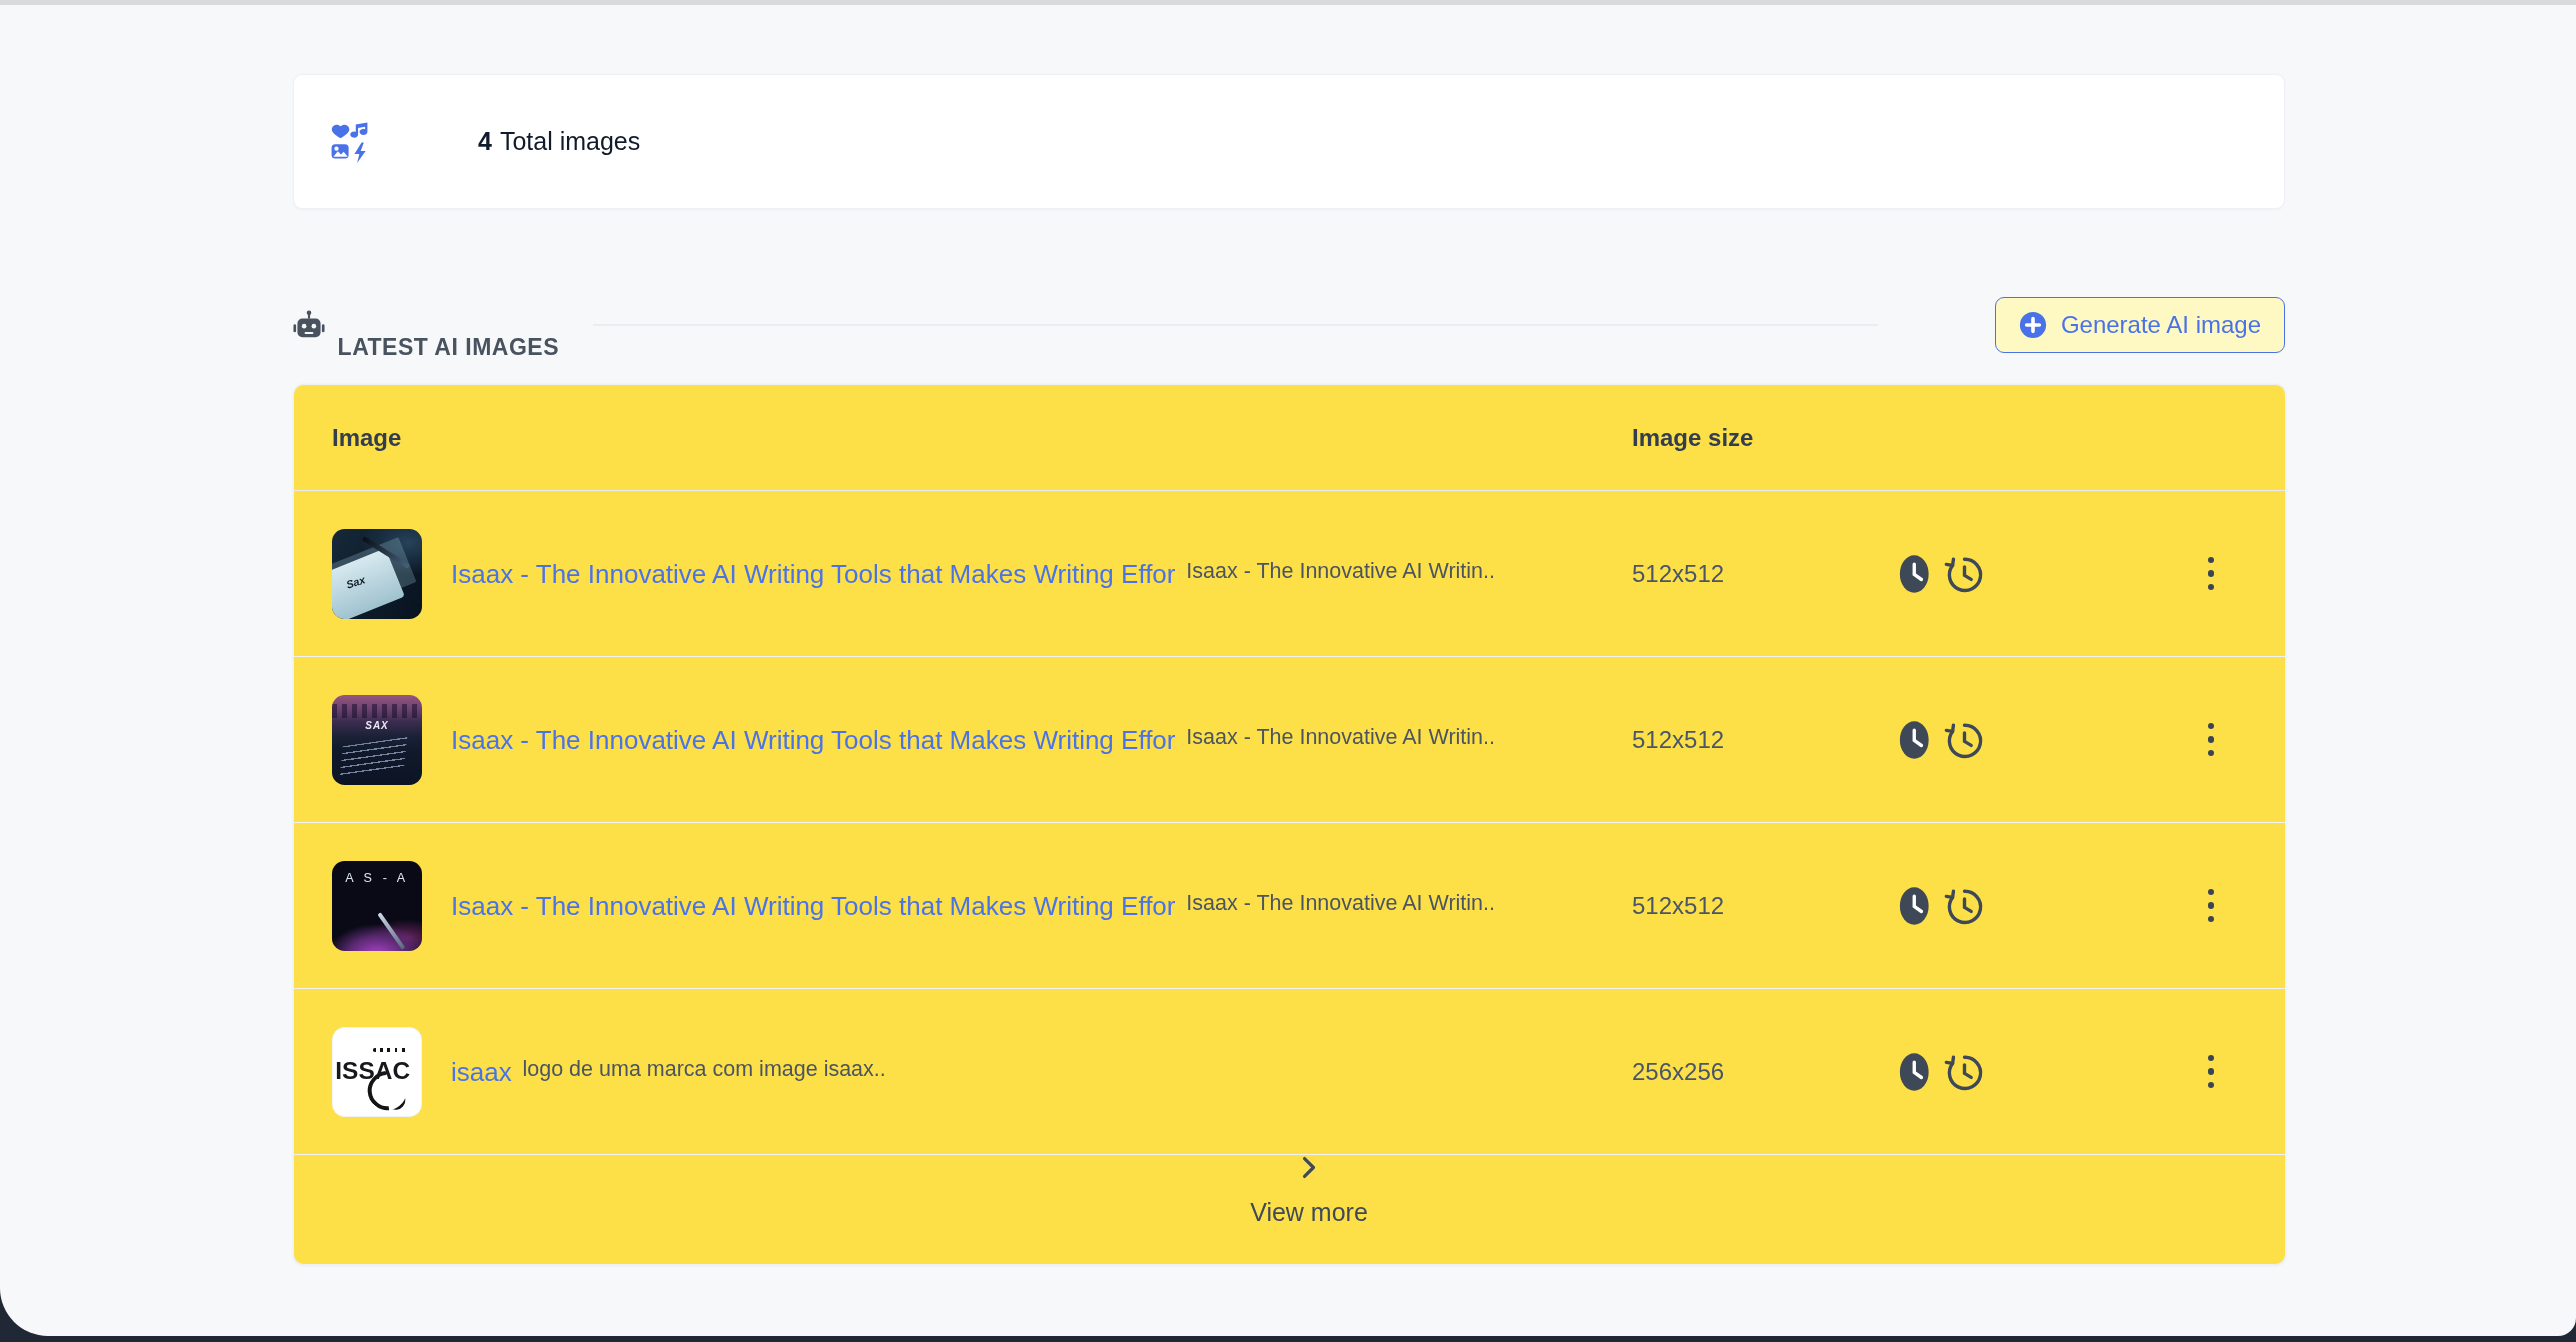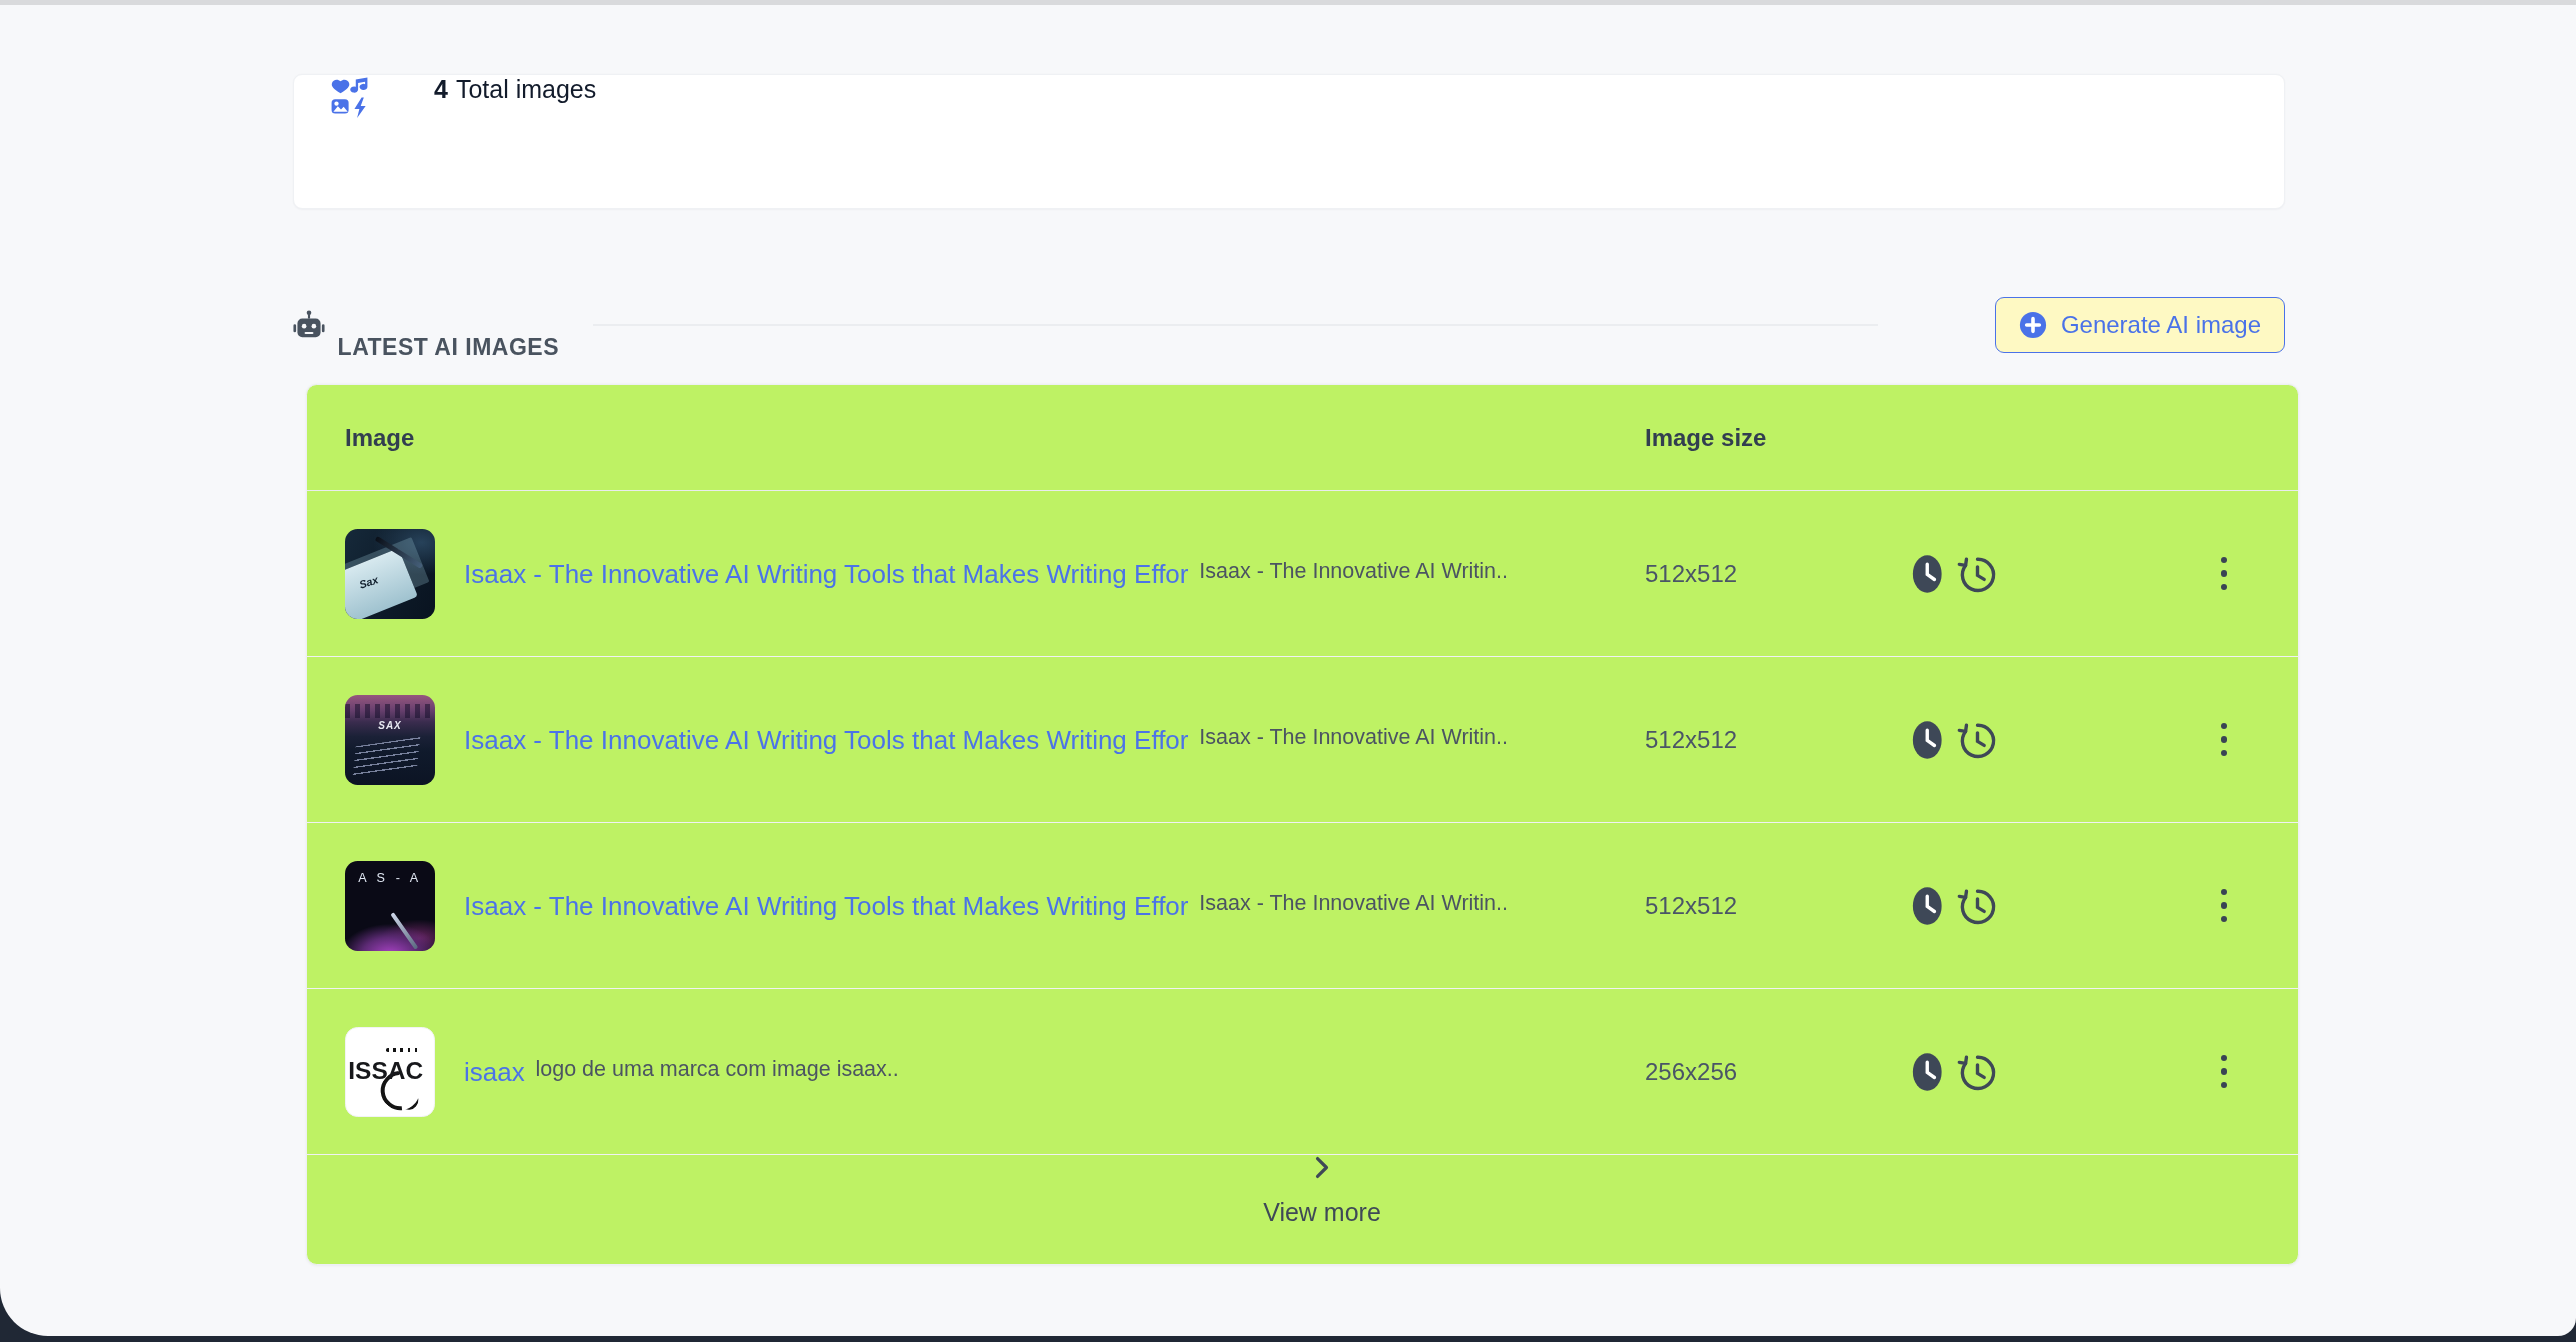--- a/index.html
+++ b/index.html
@@ -19,21 +19,21 @@
   }
 
   
   .stats{
     position:absolute;left:293px;right:291px;top:74px;height:135px;
     display:flex;gap:54px;
   }
   .stat-card{
     flex:1;background:#ffffff;border:0.9px solid #eff1f4;border-radius:9px;
     box-shadow:0 0.9px 1.8px rgba(16,24,40,.04);
-    display:flex;padding-left:34px;box-sizing:border-box;
+    display:flex;align-items:center;padding-left:34px;box-sizing:border-box;gap:44px;
   }
   .stat-icon{width:43px;height:43px;margin-right:63px;flex:0 0 auto;display:flex;align-items:center;justify-content:center;}
   .stat-text{font-size:25px;color:#121b2b;white-space:nowrap;}
   .stat-text .val{font-weight:700;margin-right:8px;}
   .stat-text .lab{font-weight:400;}
 
   
   .section-head{
     position:absolute;left:293px;right:291px;top:297px;height:56px;
     display:flex;align-items:center;
@@ -43,22 +43,22 @@
   .head-divider{flex:1;height:1.8px;background:#ebedf0;margin:0 117px 0 34px;}
   .gen-btn{
     display:flex;align-items:center;gap:13.5px;height:56px;padding:0 23px;
     background:#fef9c3;border:1.8px solid #4a72e8;border-radius:9px;
     color:#4a72e8;font-size:24px;font-weight:400;cursor:pointer;box-sizing:border-box;white-space:nowrap;
   }
   .gen-btn svg{flex:0 0 auto;}
 
   
   .table-card{
-    position:absolute;left:306px;top:384px;width:1993px;height:881px;
-    background:#bef264;border:0.9px solid #eef0f3;border-radius:10.8px;
+    position:absolute;left:293px;top:384px;width:1993px;height:881px;
+    background:#fde047;border:0.9px solid #eef0f3;border-radius:10.8px;
     box-shadow:0 0.9px 2.7px rgba(16,24,40,.05);box-sizing:border-box;overflow:hidden;
   }
   .t-head{
     position:relative;height:105px;border-bottom:1.8px solid #e9ebee;
   }
   .t-head .col1{position:absolute;left:38px;top:50%;transform:translateY(-50%);
     font-size:24px;font-weight:700;color:#323e50;}
   .t-head .col2{position:absolute;left:1338px;top:50%;transform:translateY(-50%);
     font-size:24px;font-weight:700;color:#323e50;}
 

